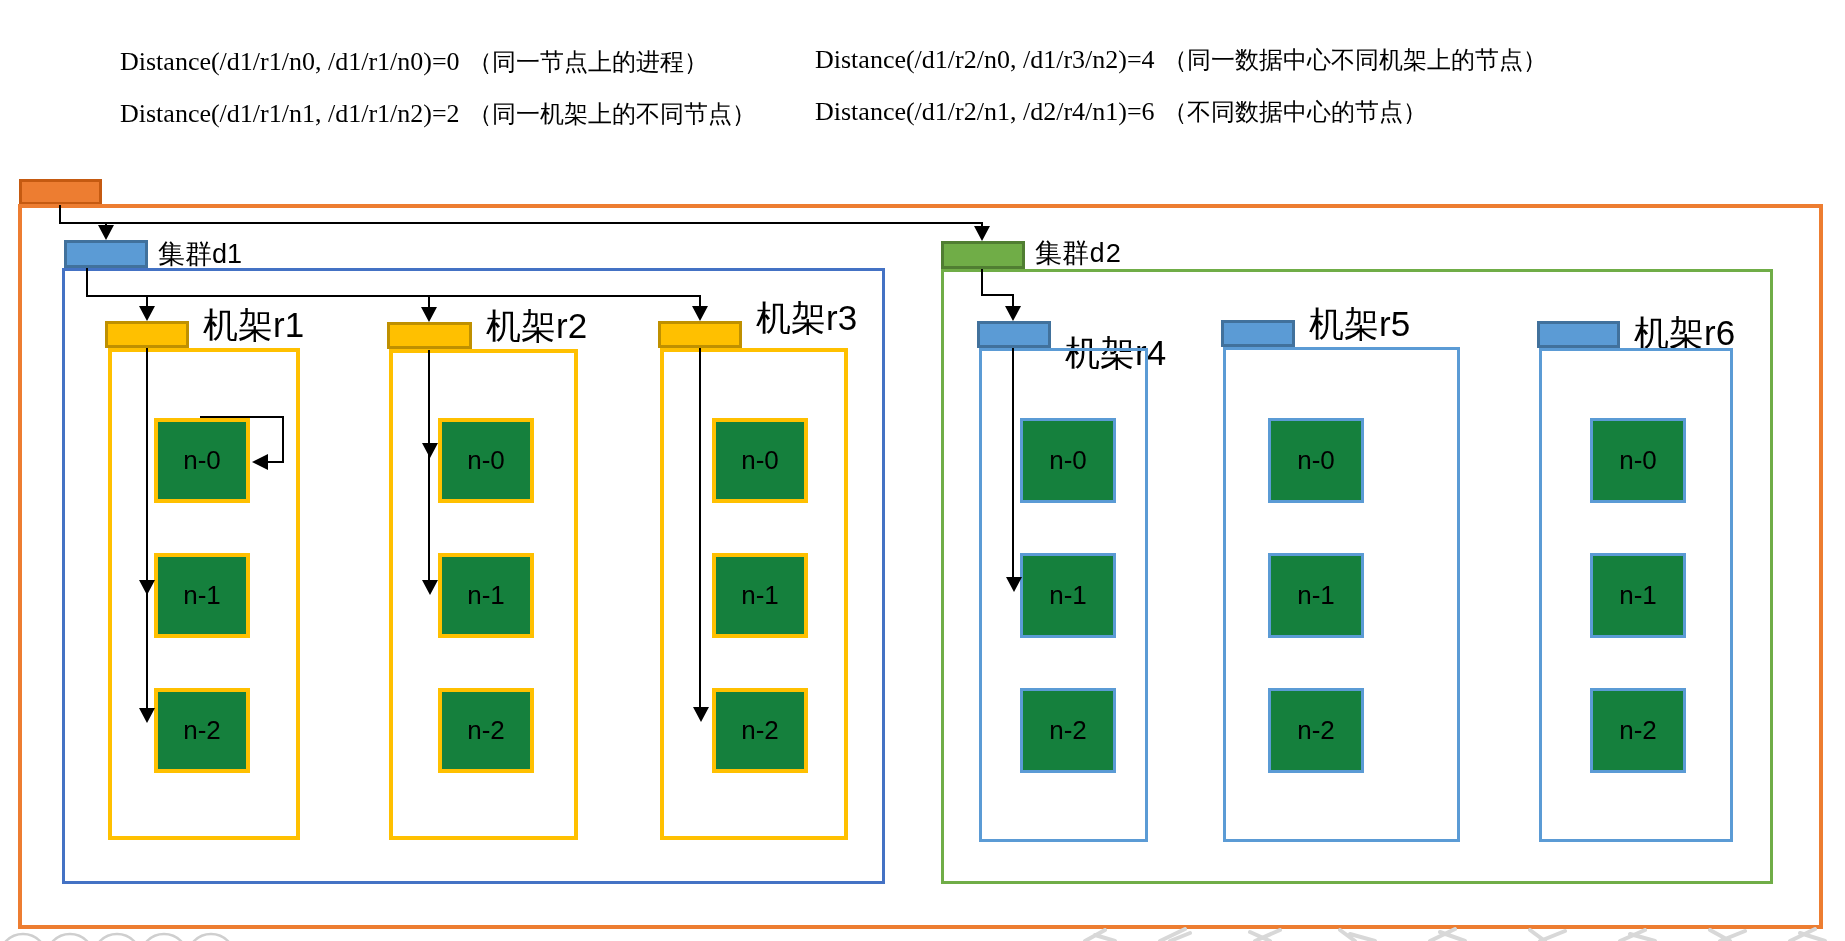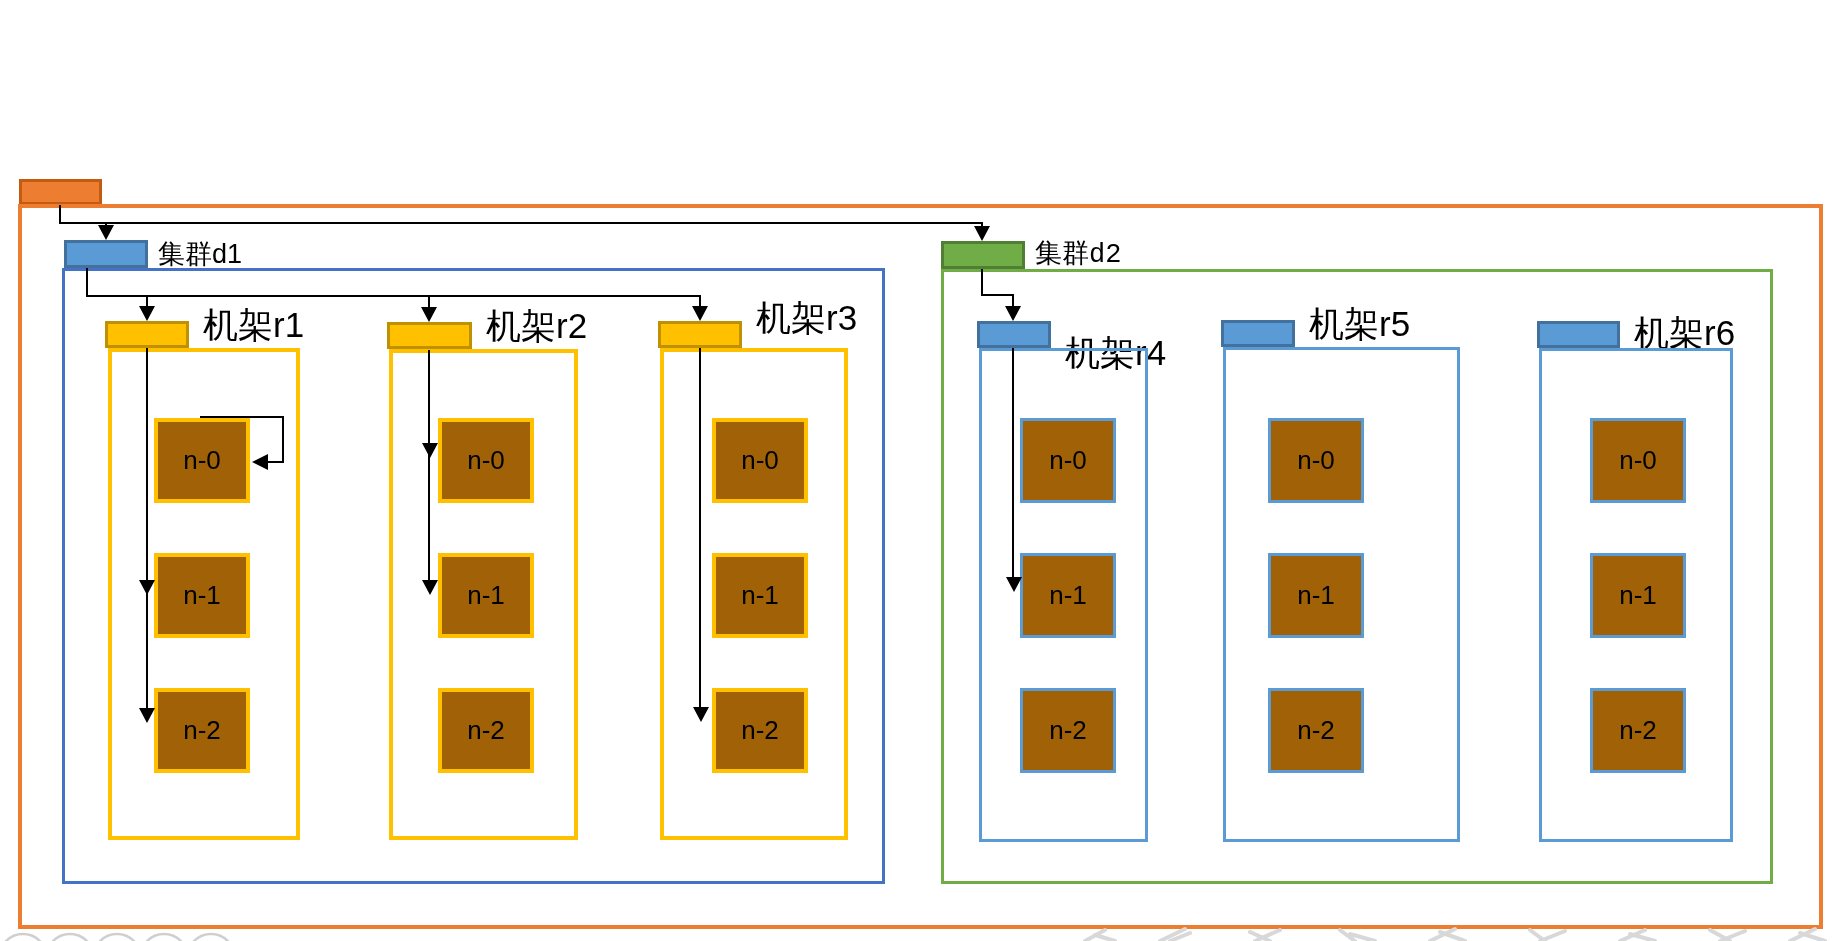--- a/index.html
+++ b/index.html
@@ -12,30 +12,46 @@
   .root-tab{position:absolute;left:19px;top:179px;width:83px;height:26px;
             background:#ED7D31;border:3px solid #C55A11;}
   .outer-rect{position:absolute;left:18px;top:204px;width:1805px;height:725px;
               border:4px solid #ED7D31;}
   .cluster-rect{position:absolute;border:3px solid;}
   .cluster-icon{position:absolute;border:3px solid;}
   .cluster-label{position:absolute;font-size:27px;color:#000;line-height:28px;}
   .rack-icon{position:absolute;border:3px solid;}
   .rack-label{position:absolute;font-size:35px;color:#000;line-height:27px;}
   .rack-cont{position:absolute;border:4px solid;background:transparent;}
-  .node-box{position:absolute;width:96px;height:85px;background:#a16207;border:4px solid;
+  .node-box{position:absolute;width:96px;height:85px;background:#15803d;border:4px solid;
             display:flex;align-items:center;justify-content:center;}
   .node-label{font-size:26px;color:#000;}
   svg.overlay{position:absolute;left:0;top:0;pointer-events:none;}
 </style>
 </head>
 <body>
 
 <div class="page">
 
+  <div class="annot-line" style="left:120px;top:46px">
+    <span class="formula">Distance(/d1/r1/n0, /d1/r1/n0)=0</span>
+    <span class="note">（同一节点上的进程）</span>
+  </div>
+  <div class="annot-line" style="left:120px;top:98px">
+    <span class="formula">Distance(/d1/r1/n1, /d1/r1/n2)=2</span>
+    <span class="note">（同一机架上的不同节点）</span>
+  </div>
+  <div class="annot-line" style="left:815px;top:44px">
+    <span class="formula">Distance(/d1/r2/n0, /d1/r3/n2)=4</span>
+    <span class="note">（同一数据中心不同机架上的节点）</span>
+  </div>
+  <div class="annot-line" style="left:815px;top:96px">
+    <span class="formula">Distance(/d1/r2/n1, /d2/r4/n1)=6</span>
+    <span class="note">（不同数据中心的节点）</span>
+  </div>
 
   <div class="root-tab"></div>
   <div class="outer-rect"></div>
 
   <div class="cluster-rect" id="c0-rect" style="left: 62px; top: 268px; width: 823px; height: 616px; border-color: rgb(68, 114, 196);"></div>
   <div class="cluster-icon" id="c0-icon" style="left: 64px; top: 240px; width: 84px; height: 28px; background: rgb(91, 155, 213); border-color: rgb(65, 113, 156);"></div>
   <div class="cluster-label" style="left:158px;top:240px;">集群d1</div>
   <div id="c0-racks">
       <div class="rack-icon" style="left: 105px; top: 321px; width: 84px; height: 27px; background: rgb(255, 192, 0); border-color: rgb(191, 144, 0);"></div>
       <div class="rack-label" style="left: 203px; top: 311px;">机架r1</div>

